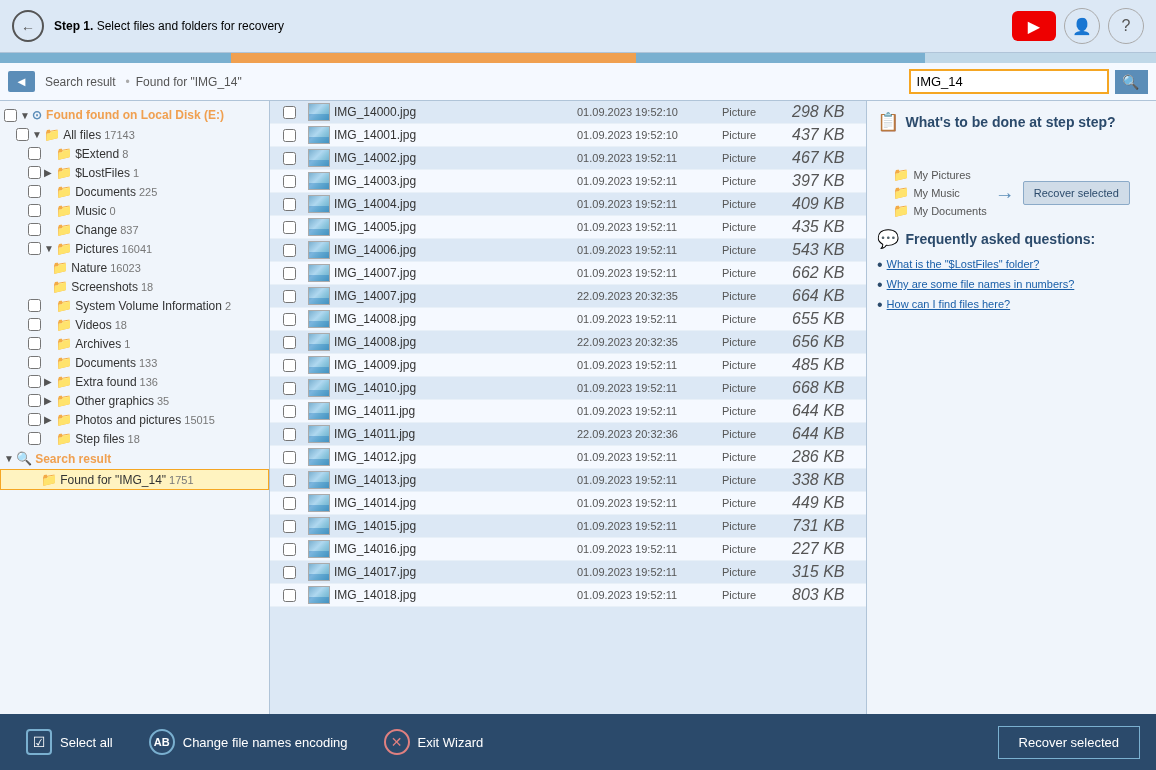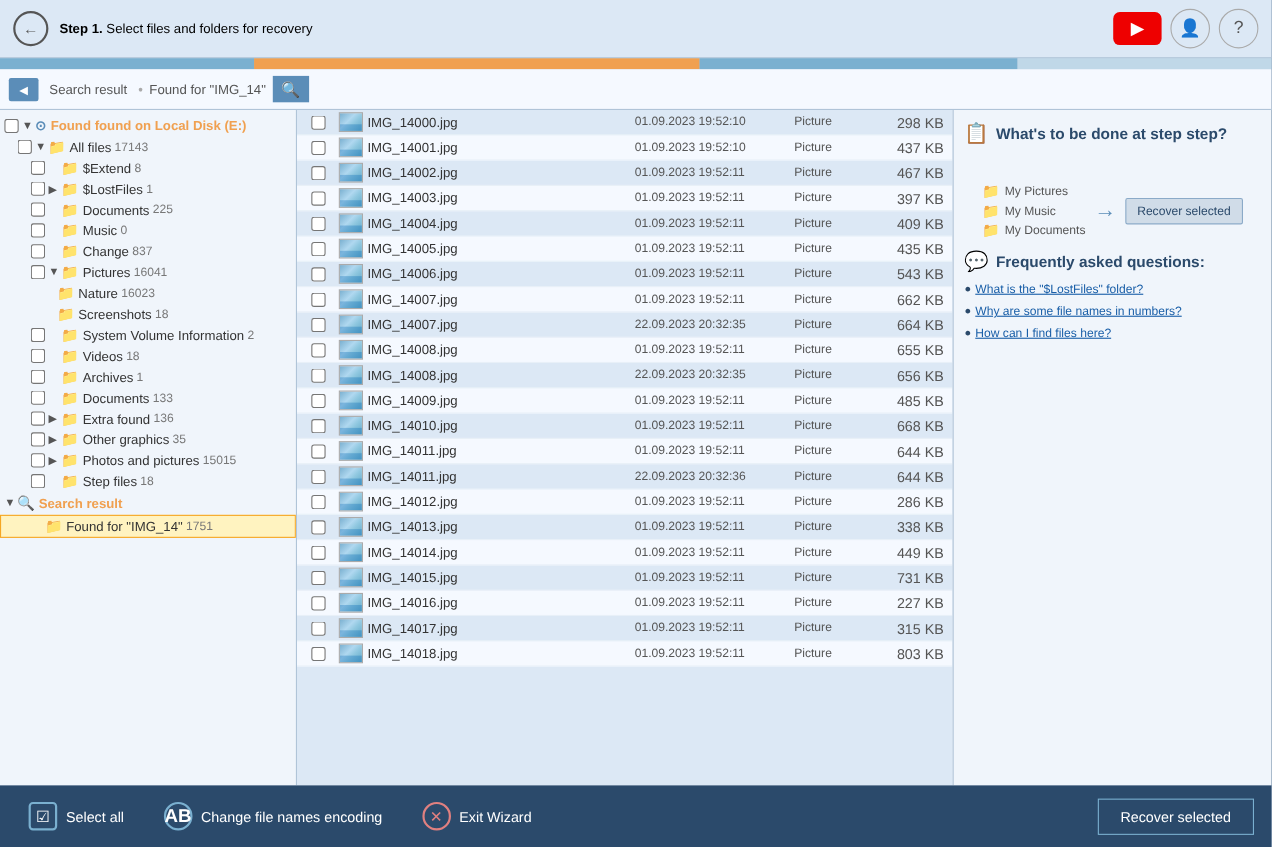--- a/index.html
+++ b/index.html
@@ -58,21 +58,21 @@
     .file-list-body { flex: 1; overflow-y: auto; overflow-x: hidden; }
     .file-row { display: flex; align-items: center; padding: 2px 4px; border-bottom: 1px solid #e8f0f8; font-size: 12px; }
     .file-row:nth-child(even) { background: #f5f9ff; }
     .file-check { width: 30px; display: flex; align-items: center; justify-content: center; }
     .file-thumb { width: 30px; display: flex; align-items: center; justify-content: center; }
     .thumb-img { width: 22px; height: 18px; background: linear-gradient(135deg, #7ab0d0 0%, #b0d8f0 40%, #90c8e0 60%, #60a8c8 100%); border: 1px solid #aaa; display: flex; align-items: center; justify-content: center; font-size: 7px; color: #fff; position: relative; overflow: hidden; }
     .thumb-img::after { content: ''; position: absolute; bottom: 0; left: 0; right: 0; height: 6px; background: rgba(0,100,180,0.3); }
     .file-name { flex: 1; color: #333; }
     .file-date { width: 145px; color: #555; font-size: 11px; }
     .file-type { width: 70px; color: #555; font-size: 11px; }
-    .file-size { width: 70px; color: #555; font-size: 13px; text-align: right; padding-right: 4px; }
+    .file-size { width: 70px; color: #555; font-size: 16px; padding-right: 4px; font-style: italic; }
 
     
     .right-panel { width: 290px; min-width: 290px; background: #f0f5fb; border-left: 1px solid #b0c4d8; display: flex; flex-direction: column; padding: 10px; overflow-y: auto; }
     .panel-section { margin-bottom: 16px; }
     .panel-title { font-size: 14px; font-weight: bold; color: #2b4a6b; margin-bottom: 8px; display: flex; align-items: center; gap: 6px; }
     .panel-icon { font-size: 18px; color: #5b8db8; }
     .panel-text { font-size: 11px; color: #333; line-height: 1.5; }
     .panel-text .highlight { color: #e00; font-weight: bold; }
     .panel-text .highlight2 { color: #c08030; font-weight: bold; }
 
@@ -126,20 +126,21 @@
     <div class="progress-segment seg2"></div>
     <div class="progress-segment seg3"></div>
     <div class="progress-segment seg4"></div>
   </div>
 
   <div class="search-bar">
     <button class="toggle-sidebar-btn">◄</button>
     <span class="search-label">Search result</span>
     <span class="search-divider">•</span>
     <span class="search-found-text">Found for "IMG_14"</span>
+    <input class="search-input" type="text" value="IMG_14" style="">
     <button class="search-btn">🔍</button>
   </div>
 
   <div class="content-area">
 
     <div class="sidebar">
 
       <div class="tree-section-header">
         <input type="checkbox" class="checkbox-sm" style="">
         <span class="expand-icon">▼</span>
@@ -613,21 +614,21 @@
     </div>
 
   </div>
 
   <div class="footer">
     <button class="footer-btn">
       <span class="footer-icon">☑</span>
       <span>Select all</span>
     </button>
     <button class="footer-btn">
-      <span class="footer-icon circle" style="font-size:17px; font-weight:bold;">AB</span>
+      <span class="footer-icon circle" style="font-size:11px; font-weight:bold;">AB</span>
       <span>Change file names encoding</span>
     </button>
     <button class="footer-btn">
       <span class="footer-icon x">✕</span>
       <span>Exit Wizard</span>
     </button>
     <div class="footer-sep"></div>
     <button class="recover-selected-btn">Recover selected</button>
   </div>
 </div>

